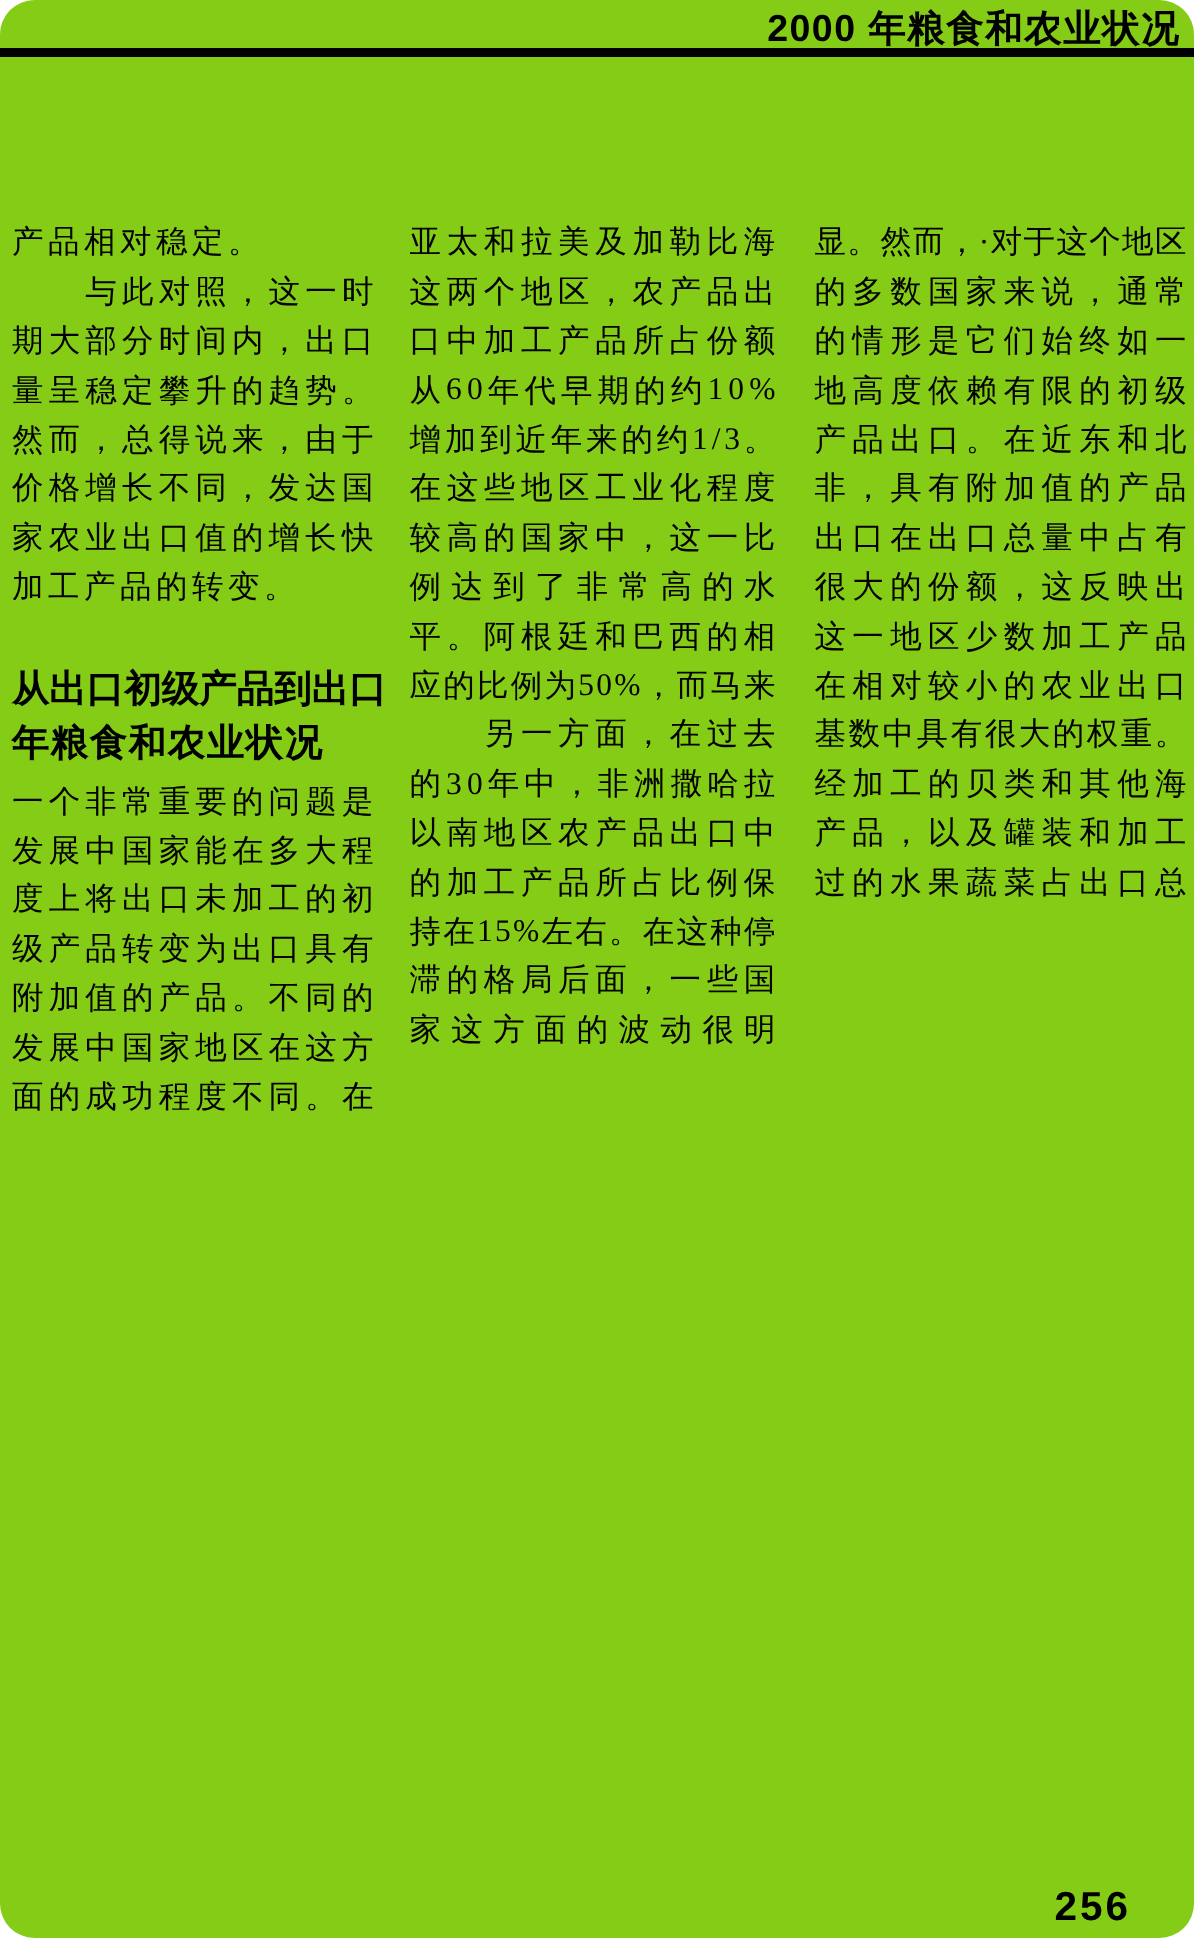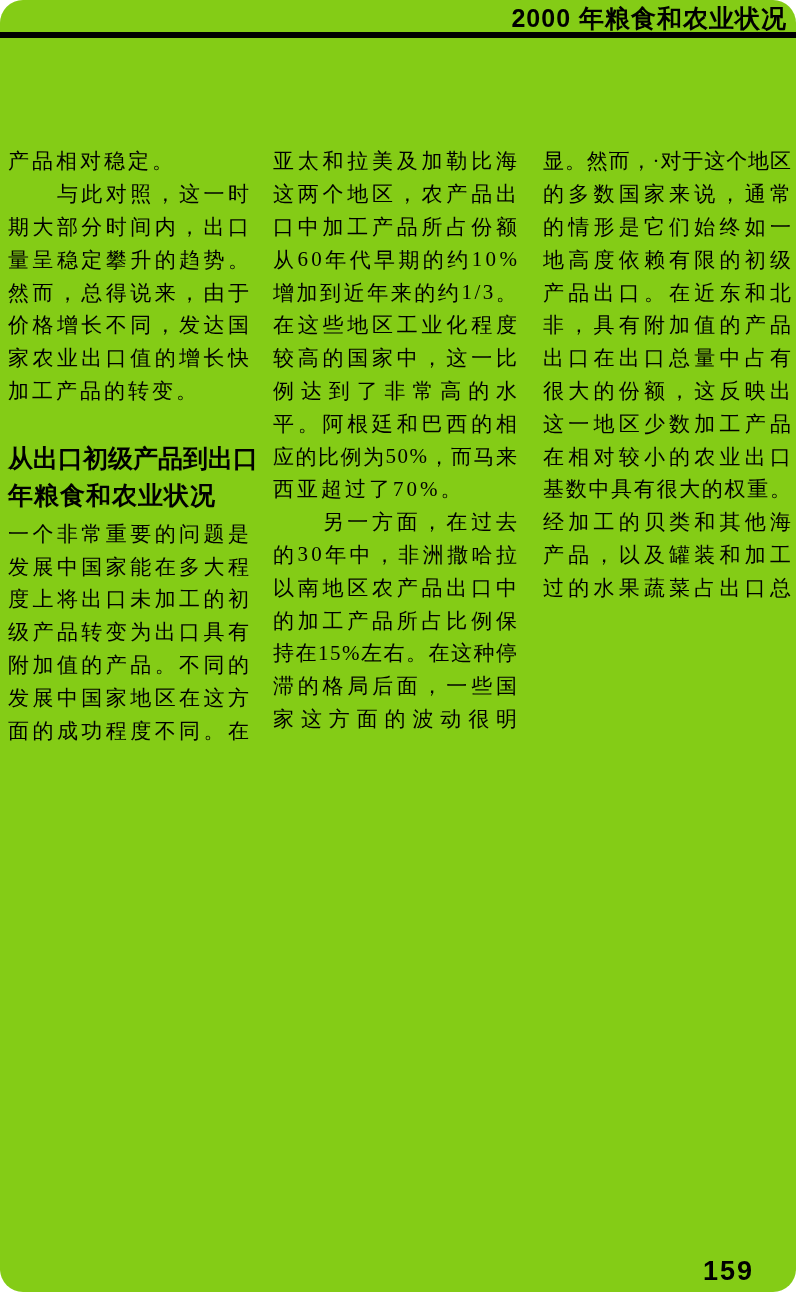--- a/index.html
+++ b/index.html
@@ -361,21 +361,20 @@
           <span>例</span>
           <span>为</span>
           <span>5</span>
           <span>0</span>
           <span>%</span>
           <span>，</span>
           <span>而</span>
           <span>马</span>
           <span>来</span>
         </div>
-        <div class="tline natural">西亚超过了70%。</div>
       </div>
       <div class="block">
         <div class="tline">
           <span>　</span>
           <span>　</span>
           <span>另</span>
           <span>一</span>
           <span>方</span>
           <span>面</span>
           <span>，</span>
@@ -629,15 +628,15 @@
           <span>蔬</span>
           <span>菜</span>
           <span>占</span>
           <span>出</span>
           <span>口</span>
           <span>总</span>
         </div>
       </div>
     </div>
 
-  <div class="page-number">159</div>
+  <div class="page-number">256</div>
 
 </div>
 
 </body></html>

